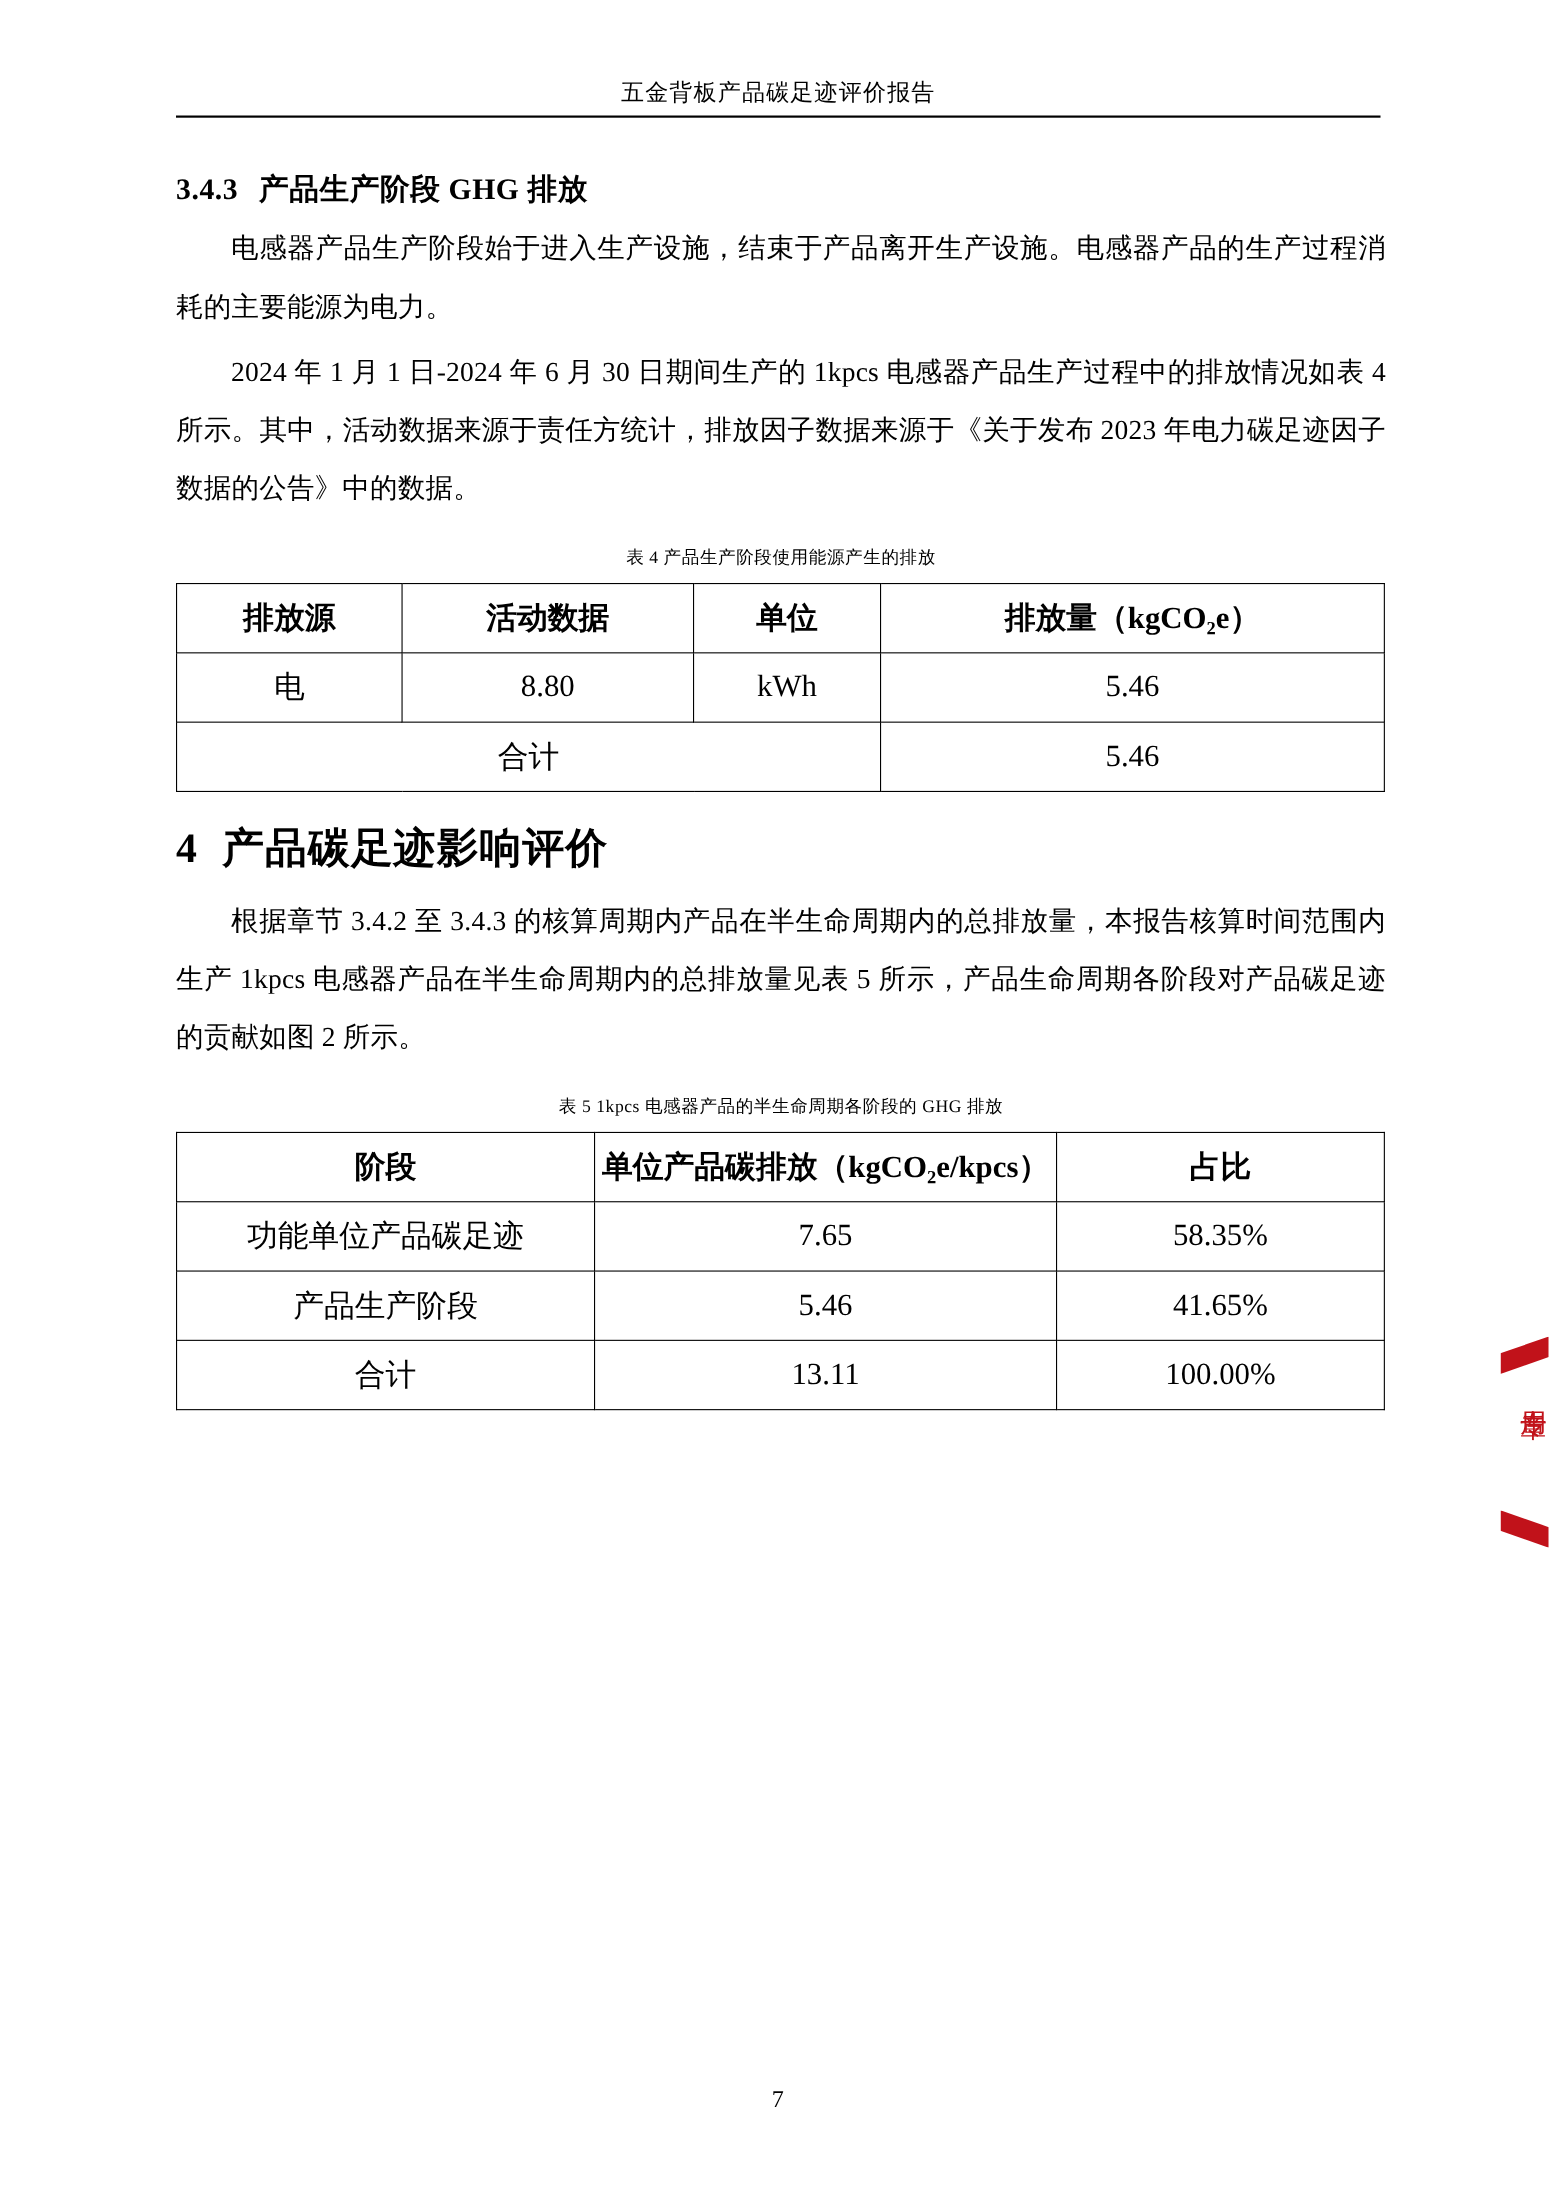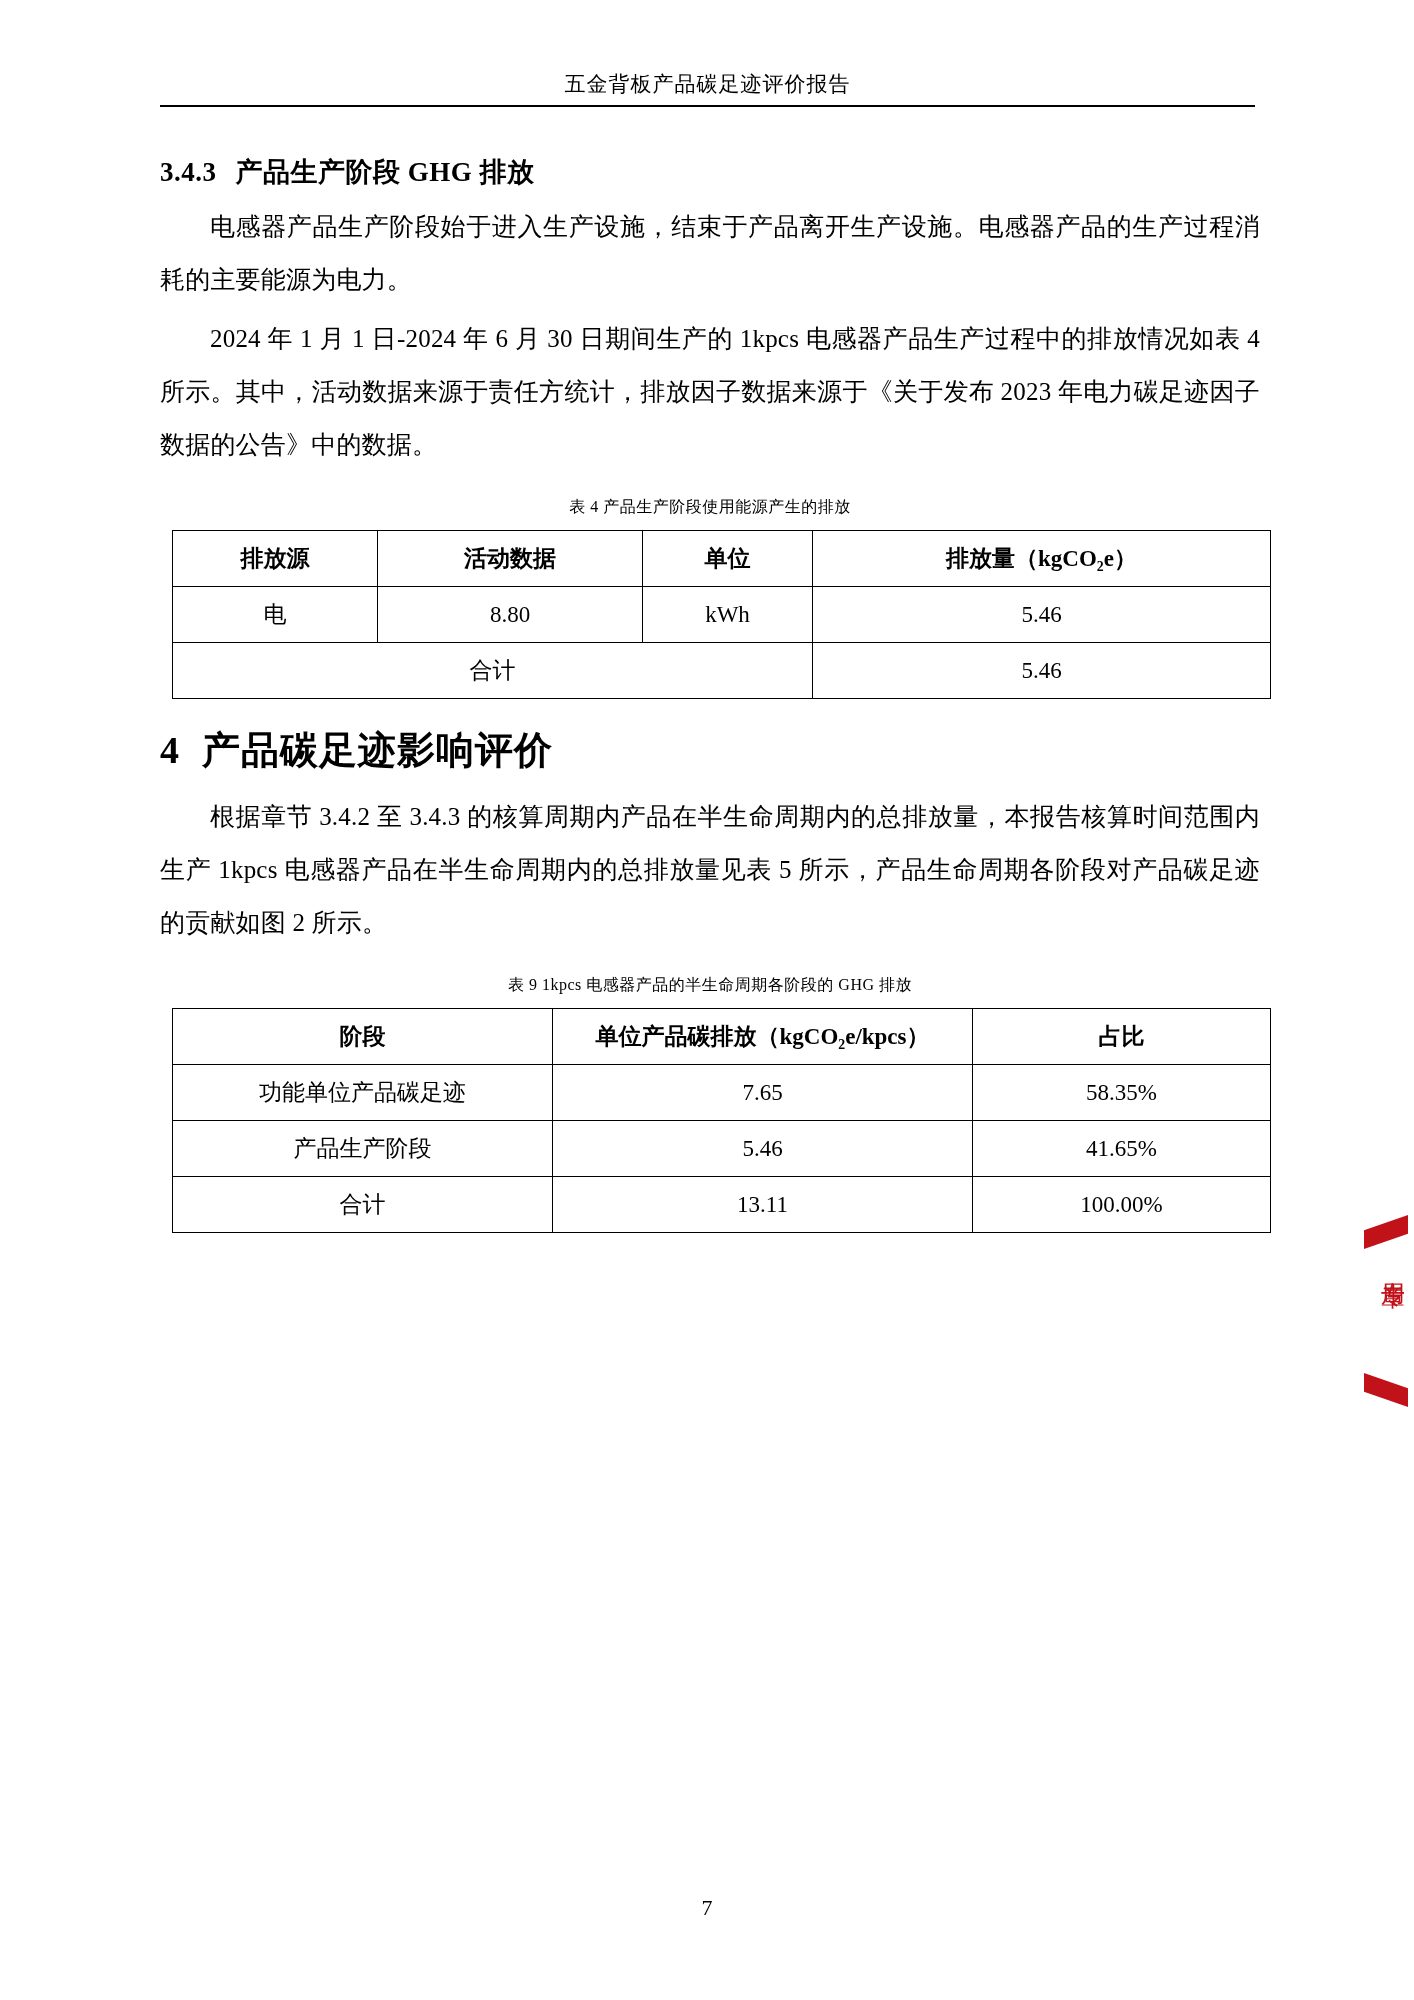--- a/index.html
+++ b/index.html
@@ -84,22 +84,21 @@
   .tbl-caption {
     font-size: 16px;
     text-align: center;
     padding: 24px 0 12px 0;
     letter-spacing: 0.5px;
   }
   table.doc {
     border-collapse: collapse;
     width: 1098px;
     table-layout: fixed;
-    font-size: 23px;
-    margin-left: 12px;
+    font-size: 28px;
   }
   table.doc td, table.doc th {
     border: 1.5px solid #000;
     text-align: center;
     padding: 12px 4px;
     font-weight: normal;
   }
   table.doc thead td {
     font-weight: bold;
   }
@@ -201,21 +200,21 @@
       </tbody>
     </table>
 
     <h2 class="sec">
       <span class="num">4</span><span>产品碳足迹影响评价</span>
     </h2>
 
 
     <p class="para">根据章节 3.4.2 至 3.4.3 的核算周期内产品在半生命周期内的总排放量，本报告核算时间范围内生产 1kpcs 电感器产品在半生命周期内的总排放量见表 5 所示，产品生命周期各阶段对产品碳足迹的贡献如图 2 所示。</p>
 
-    <div class="tbl-caption">表 9 1kpcs 电感器产品的半生命周期各阶段的 GHG 排放</div>
+    <div class="tbl-caption">表 5 1kpcs 电感器产品的半生命周期各阶段的 GHG 排放</div>
 
     <table class="doc t5">
       <colgroup>
           <col class="c1">
           <col class="c2">
           <col class="c3">
         </colgroup>
       <thead>
         <tr>
           <td>阶段</td>

